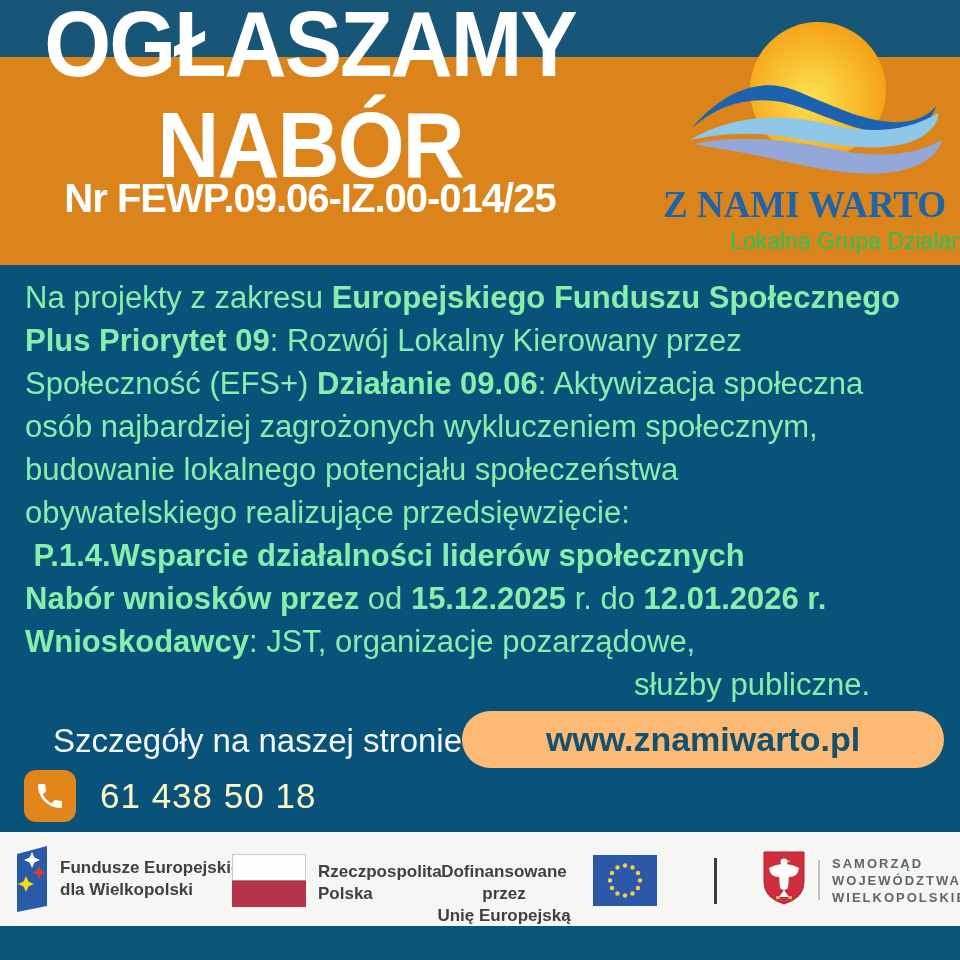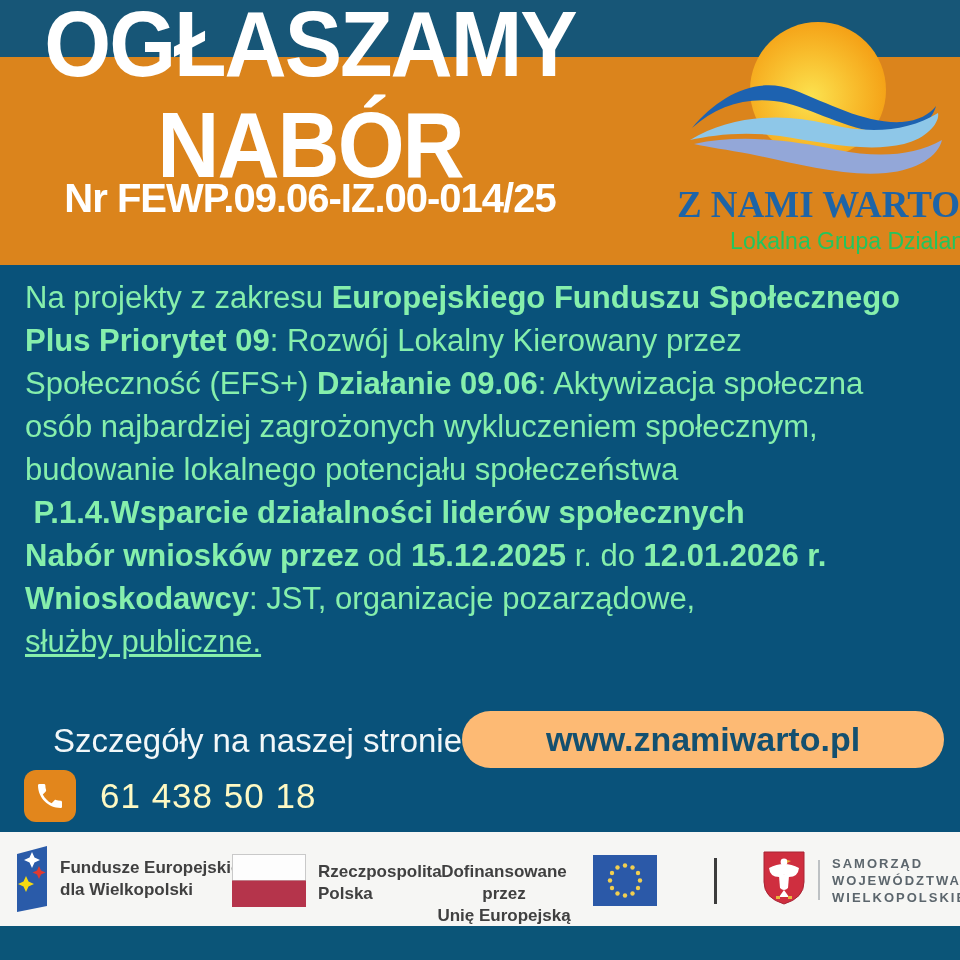--- a/index.html
+++ b/index.html
@@ -21,34 +21,34 @@
     letter-spacing:-2px;transform:scaleY(1.08);transform-origin:top;
   }
   .call-number{
     position:absolute;left:5px;top:176px;width:610px;text-align:center;
     color:#FFFFFF;font-weight:700;font-size:40px;letter-spacing:-1px;
   }
 
   
   .logo-art{position:absolute;left:670px;top:10px;width:290px;height:170px;}
   .logo-name{
-    position:absolute;left:663px;top:183px;width:297px;text-align:right;
+    position:absolute;left:663px;top:183px;width:297px;text-align:left;
     font-family:"Liberation Serif",serif;font-weight:700;font-size:37px;
     color:#1E64A6;letter-spacing:0px;white-space:nowrap;
   }
   .logo-sub{
     position:absolute;left:685px;top:228px;width:297px;text-align:right;
     font-size:23px;color:#22c55e;white-space:nowrap;
   }
 
   
   .body-text{position:absolute;left:25px;top:276px;width:935px;color:#86efac;}
   .bline{font-size:31px;line-height:43px;white-space:pre;font-weight:400;}
   .bline b{font-weight:700;}
-  .bline.centered{width:845px;text-align:left;text-decoration:underline;}
+  .bline.centered{width:845px;text-align:right;}
 
   
   .details-label{
     position:absolute;left:25px;top:722px;font-size:33px;color:#F2F7F8;white-space:nowrap;margin-left:28px;
   }
   .site-pill{
     position:absolute;left:462px;top:711px;width:482px;height:57px;
     background:#fdba74;border-radius:29px;display:flex;align-items:center;justify-content:center;
     font-size:34px;font-weight:700;color:#14506F;cursor:pointer;
   }
@@ -98,20 +98,21 @@
   </svg>
   <div class="logo-name">Z NAMI WARTO</div>
   <div class="logo-sub">Lokalna Grupa Dzialania</div>
 
   <div class="body-text">
     <div class="bline"><span>Na projekty z zakresu </span><b>Europejskiego Funduszu Społecznego</b></div>
     <div class="bline"><b>Plus Priorytet 09</b><span>: Rozwój Lokalny Kierowany przez</span></div>
     <div class="bline"><span>Społeczność (EFS+) </span><b>Działanie 09.06</b><span>: Aktywizacja społeczna</span></div>
     <div class="bline"><span>osób najbardziej zagrożonych wykluczeniem społecznym,</span></div>
     <div class="bline"><span>budowanie lokalnego potencjału społeczeństwa</span></div>
+    <div class="bline"><span>obywatelskiego realizujące przedsięwzięcie:</span></div>
     <div class="bline"><b> P.1.4.Wsparcie działalności liderów społecznych</b></div>
     <div class="bline"><b>Nabór wniosków przez</b><span> od </span><b>15.12.2025</b><span> r. do </span><b>12.01.2026 r.</b></div>
     <div class="bline"><b>Wnioskodawcy</b><span>: JST, organizacje pozarządowe,</span></div>
     <div class="bline centered"><span>służby publiczne.</span></div>
   </div>
 
   <div class="details-label">Szczegóły na naszej stronie</div>
   <div class="site-pill">
       <span>www.znamiwarto.pl</span>
     </div>

